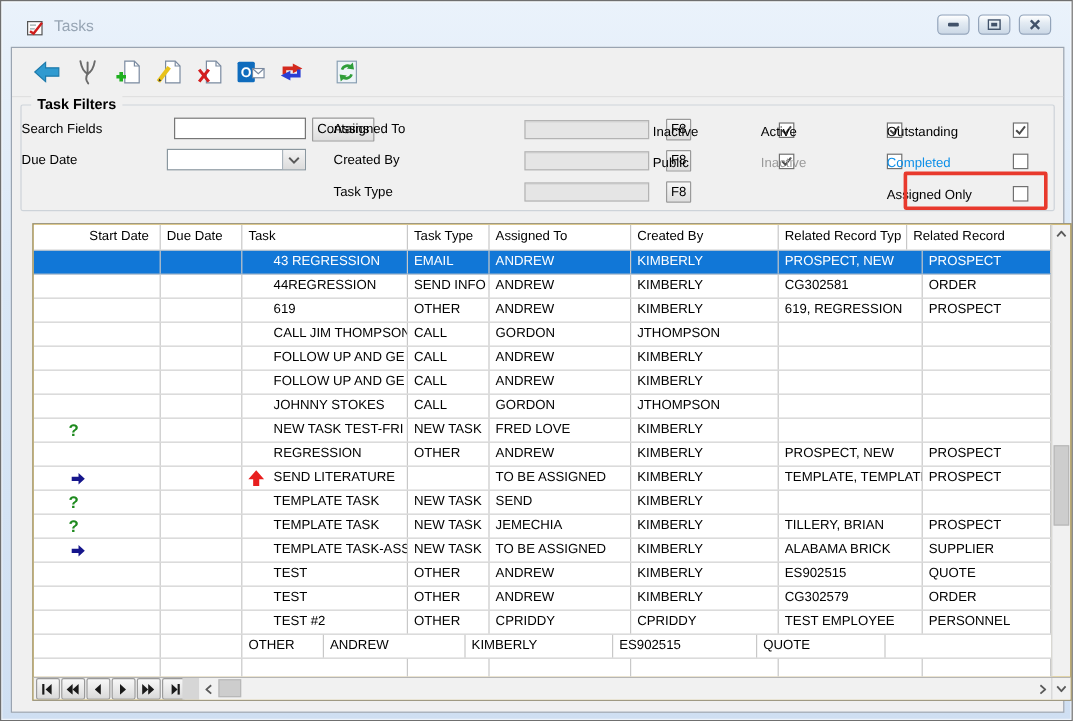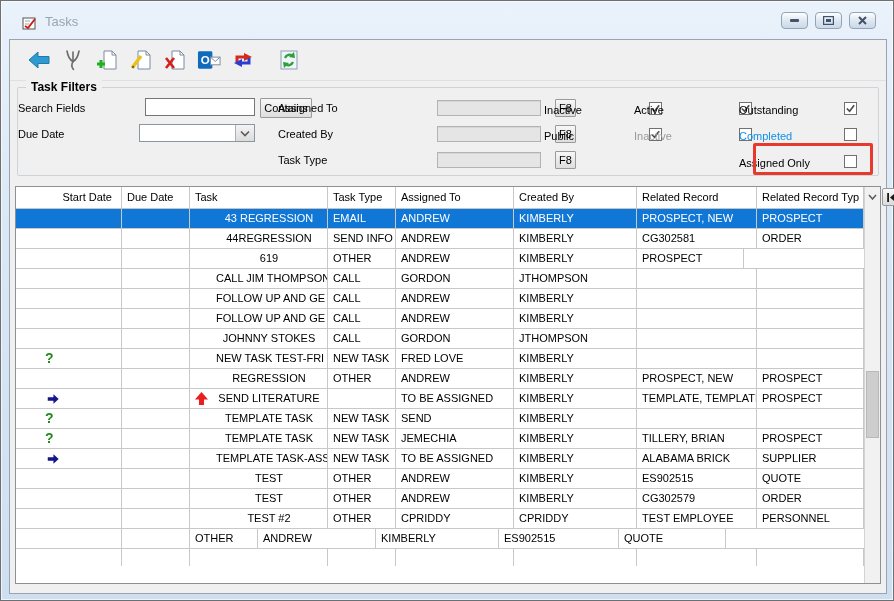--- a/index.html
+++ b/index.html
@@ -47,33 +47,33 @@
     background:linear-gradient(#f4f4f4,#dcdcdc); border-left:1px solid #aab4bc;
     display:flex; align-items:center; justify-content:center; }
   .dis-field { position:absolute; height:16px; background:#e5e5e5; border:1px solid #b3b3b3;
     box-shadow: inset 0 1px 0 #d6d6d6; }
   .cb { position:absolute; width:13px; height:13px; background:#fff; border:1px solid #707070;
     display:flex; align-items:center; justify-content:center; }
   .red-box { position:absolute; left:735px; top:55px; width:120px; height:32px;
     border:3px solid #e8392d; border-radius:2px; pointer-events:none; z-index:5; }
 
   
-  .table-widget { position:absolute; left:5px; top:146px; width:866px; height:398px;
-    border:1px solid #8c9097; background:#eab308; display:flex; flex-direction:row; }
+  .table-widget { position:absolute; left:17px; top:146px; width:866px; height:398px;
+    border:1px solid #8c9097; background:#eab308; display:flex; flex-direction:column; }
   .table-main { flex:1; display:flex; overflow:hidden; position:relative; }
   .cols { width:848px; position:relative; overflow:hidden; background:#fff; }
   .ghead { display:flex; height:22px; border-bottom:1px solid #c4c4c4; background:#fff; }
   .ghcell { font-size:11px; color:#000; line-height:21px; padding:0 5px;
     border-right:1px solid #c8c8c8; overflow:hidden; white-space:nowrap; flex:none; }
   .ghcell.right { text-align:right; padding-right:9px; }
   .grow { display:flex; height:20px; border-bottom:1px solid #c8c8c8; background:#fff; }
   .grow.sel { background:#1177d7; color:#fff; }
   .gcell { font-size:11px; line-height:19px; padding:0 5px; border-right:1px solid #c8c8c8;
     overflow:hidden; white-space:nowrap; flex:none; position:relative; }
-  .gcell.c-task { padding-left:26px;text-align:center; }
+  .gcell.c-task { padding-left:26px; }
   .q-ic { position:absolute; left:29px; top:1px; color:#1e8a1e; font-weight:bold; font-size:14px; line-height:17px; }
   .ic16 { position:absolute; top:3px; width:14px; height:14px; }
   .c-start .ic16 { left:30px; }
   .c-task .ic16 { left:4px; top:2px; width:15px; height:15px; }
   .filler { display:flex; height:17px; background:#fff; }
   .filler .gcell { border-bottom:none; }
 
   
   .vscroll { width:16px; background:#f1f1f1; border-left:1px solid #d4d4d4; position:relative; }
   .vs-up { position:absolute; top:0; left:0; right:0; height:16px; display:flex; align-items:center; justify-content:center; }
@@ -261,22 +261,22 @@
     <div class="table-widget">
       <div class="table-main">
         <div class="cols" id="grid">
             <div class="ghead">
               <div class="ghcell right" style="width:106px">Start Date</div>
               <div class="ghcell" style="width:68px">Due Date</div>
               <div class="ghcell" style="width:138px">Task</div>
               <div class="ghcell" style="width:68px">Task Type</div>
               <div class="ghcell" style="width:118px">Assigned To</div>
               <div class="ghcell" style="width:123px">Created By</div>
+              <div class="ghcell" style="width:107px">Related Record Typ</div>
               <div class="ghcell" style="width:120px">Related Record</div>
-              <div class="ghcell" style="width:107px">Related Record Typ</div>
             </div>
             <div class="grow sel">
               <div class="gcell c-start" style="width:106px"></div>
               <div class="gcell c-due_date" style="width:68px"></div>
               <div class="gcell c-task" style="width:138px"><span>43 REGRESSION</span></div>
               <div class="gcell c-task_type" style="width:68px">EMAIL</div>
               <div class="gcell c-assigned_to" style="width:118px">ANDREW</div>
               <div class="gcell c-created_by" style="width:123px">KIMBERLY</div>
               <div class="gcell c-related_record" style="width:120px">PROSPECT, NEW</div>
               <div class="gcell c-related_record_type" style="width:107px">PROSPECT</div>
@@ -291,20 +291,21 @@
               <div class="gcell c-related_record" style="width:120px">CG302581</div>
               <div class="gcell c-related_record_type" style="width:107px">ORDER</div>
             </div>
             <div class="grow">
               <div class="gcell c-start" style="width:106px"></div>
               <div class="gcell c-due_date" style="width:68px"></div>
               <div class="gcell c-task" style="width:138px"><span>619</span></div>
               <div class="gcell c-task_type" style="width:68px">OTHER</div>
               <div class="gcell c-assigned_to" style="width:118px">ANDREW</div>
               <div class="gcell c-created_by" style="width:123px">KIMBERLY</div>
+              <div class="gcell c-related_record" style="width:120px">619, REGRESSION</div>
               <div class="gcell c-related_record_type" style="width:107px">PROSPECT</div>
             </div>
             <div class="grow">
               <div class="gcell c-start" style="width:106px"></div>
               <div class="gcell c-due_date" style="width:68px"></div>
               <div class="gcell c-task" style="width:138px"><span>CALL JIM THOMPSON</span></div>
               <div class="gcell c-task_type" style="width:68px">CALL</div>
               <div class="gcell c-assigned_to" style="width:118px">GORDON</div>
               <div class="gcell c-created_by" style="width:123px">JTHOMPSON</div>
               <div class="gcell c-related_record" style="width:120px"></div>

